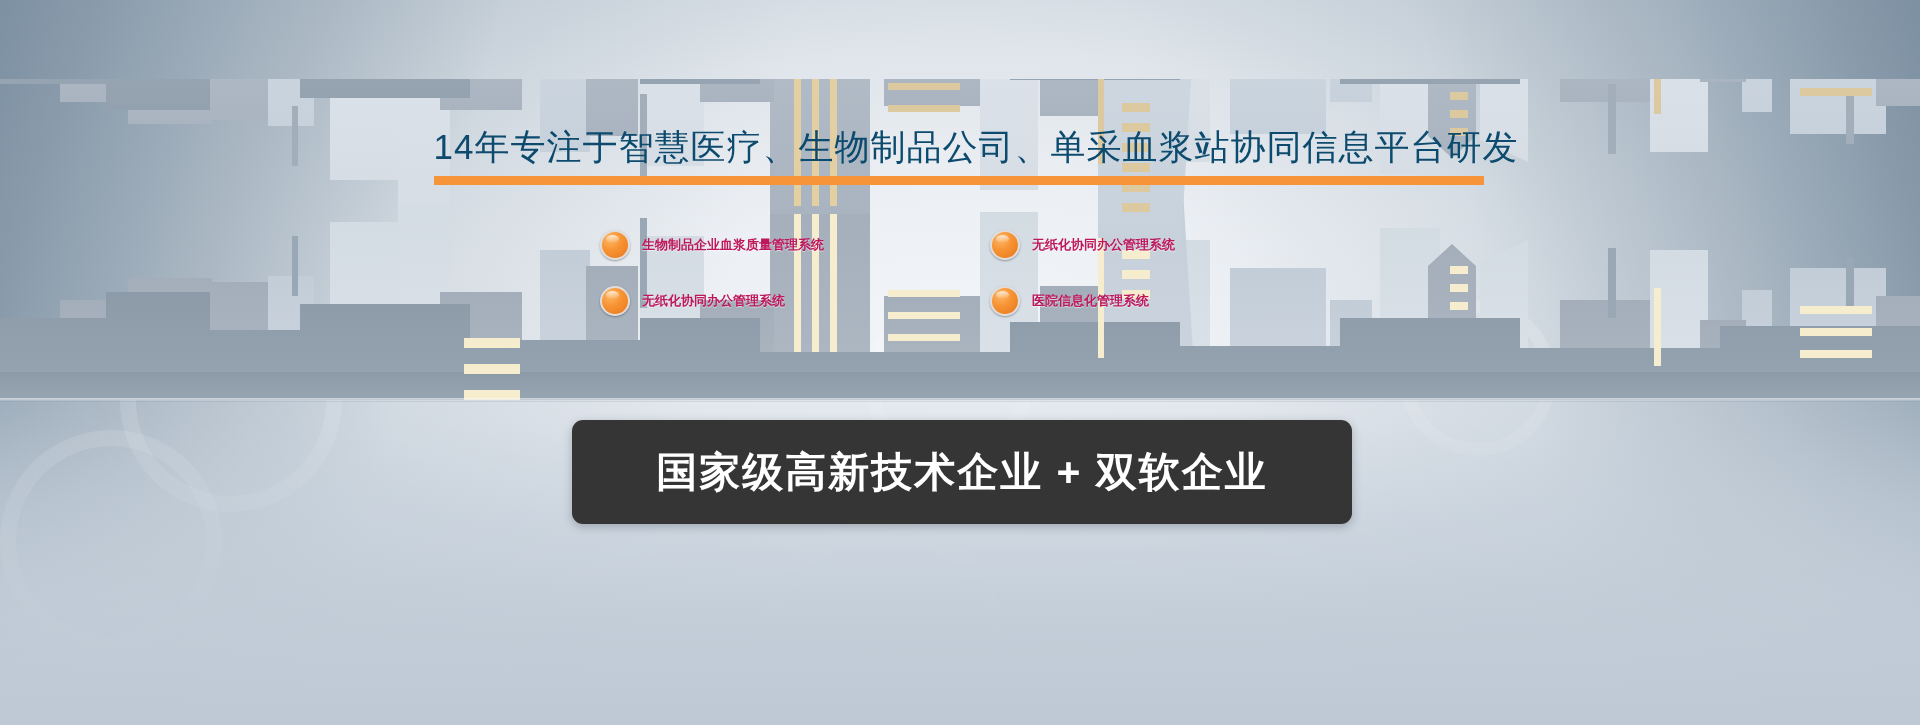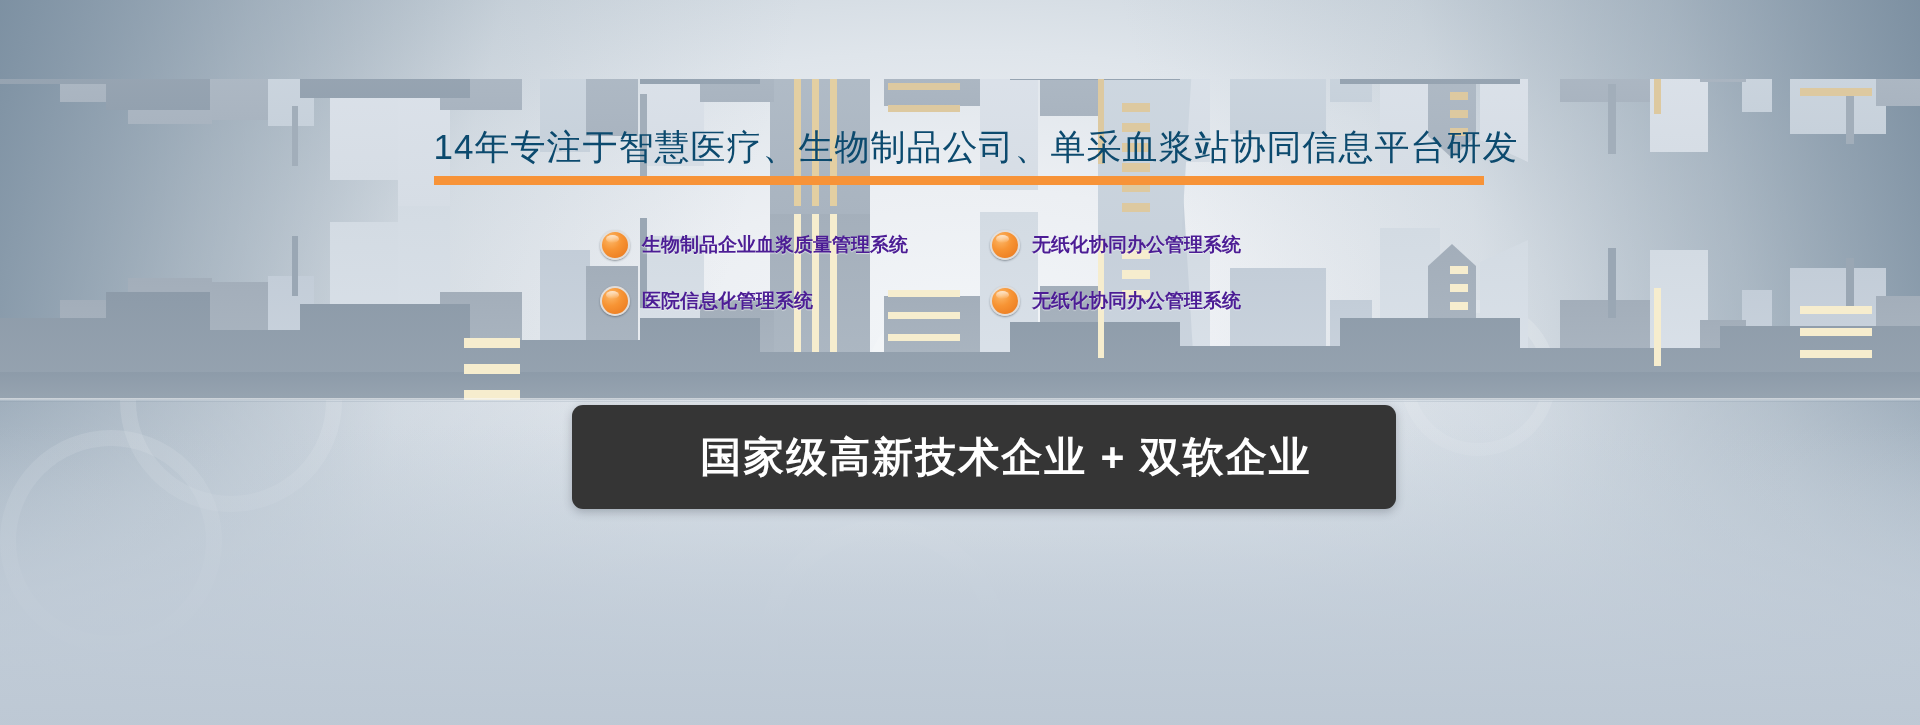--- a/index.html
+++ b/index.html
@@ -167,41 +167,40 @@
   }
   .bullet-icon::after {
     content: "";
     position: absolute;
     left: 4px; top: 3px;
     width: 13px; height: 8px;
     border-radius: 50%;
     background: linear-gradient(180deg, rgba(255,255,255,0.72), rgba(255,255,255,0));
   }
   .bullet-label {
-    font-size: 19px;
+    font-size: 13px;
     font-weight: 700;
-    color: #4c1d95;
+    color: #be185d;
     white-space: nowrap;
     text-shadow: 0 1px 1px rgba(255,255,255,0.55);
     font-family: Liberation Mono, monospace;
   }
 
   .badge-box {
     position: absolute;
     left: 572px;
-    top: 405px;
+    top: 420px;
     width: 780px;
     height: 104px;
     background: #353535;
     border-radius: 11px;
     display: flex;
     align-items: center;
     justify-content: center;
     box-shadow: 0 3px 10px rgba(40,48,58,0.28);
-    padding-left: 44px;
   }
   .badge-text {
     color: #ffffff;
     font-size: 41px;
     font-weight: 700;
     letter-spacing: 2px;
     white-space: nowrap;
   }
 </style>
 </head>
@@ -443,26 +442,26 @@
         <span class="bullet-label">生物制品企业血浆质量管理系统</span>
       </div>
 
       <div class="bullet">
         <span class="bullet-icon"></span>
         <span class="bullet-label">无纸化协同办公管理系统</span>
       </div>
 
       <div class="bullet">
         <span class="bullet-icon"></span>
-        <span class="bullet-label">医院信息化管理系统</span>
+        <span class="bullet-label">无纸化协同办公管理系统</span>
       </div>
 
       <div class="bullet">
         <span class="bullet-icon"></span>
-        <span class="bullet-label">无纸化协同办公管理系统</span>
+        <span class="bullet-label">医院信息化管理系统</span>
       </div>
 
     </div>
 
     <div class="badge-box">
       <span class="badge-text">国家级高新技术企业 + 双软企业</span>
     </div>
 
   </div>
 </div>

